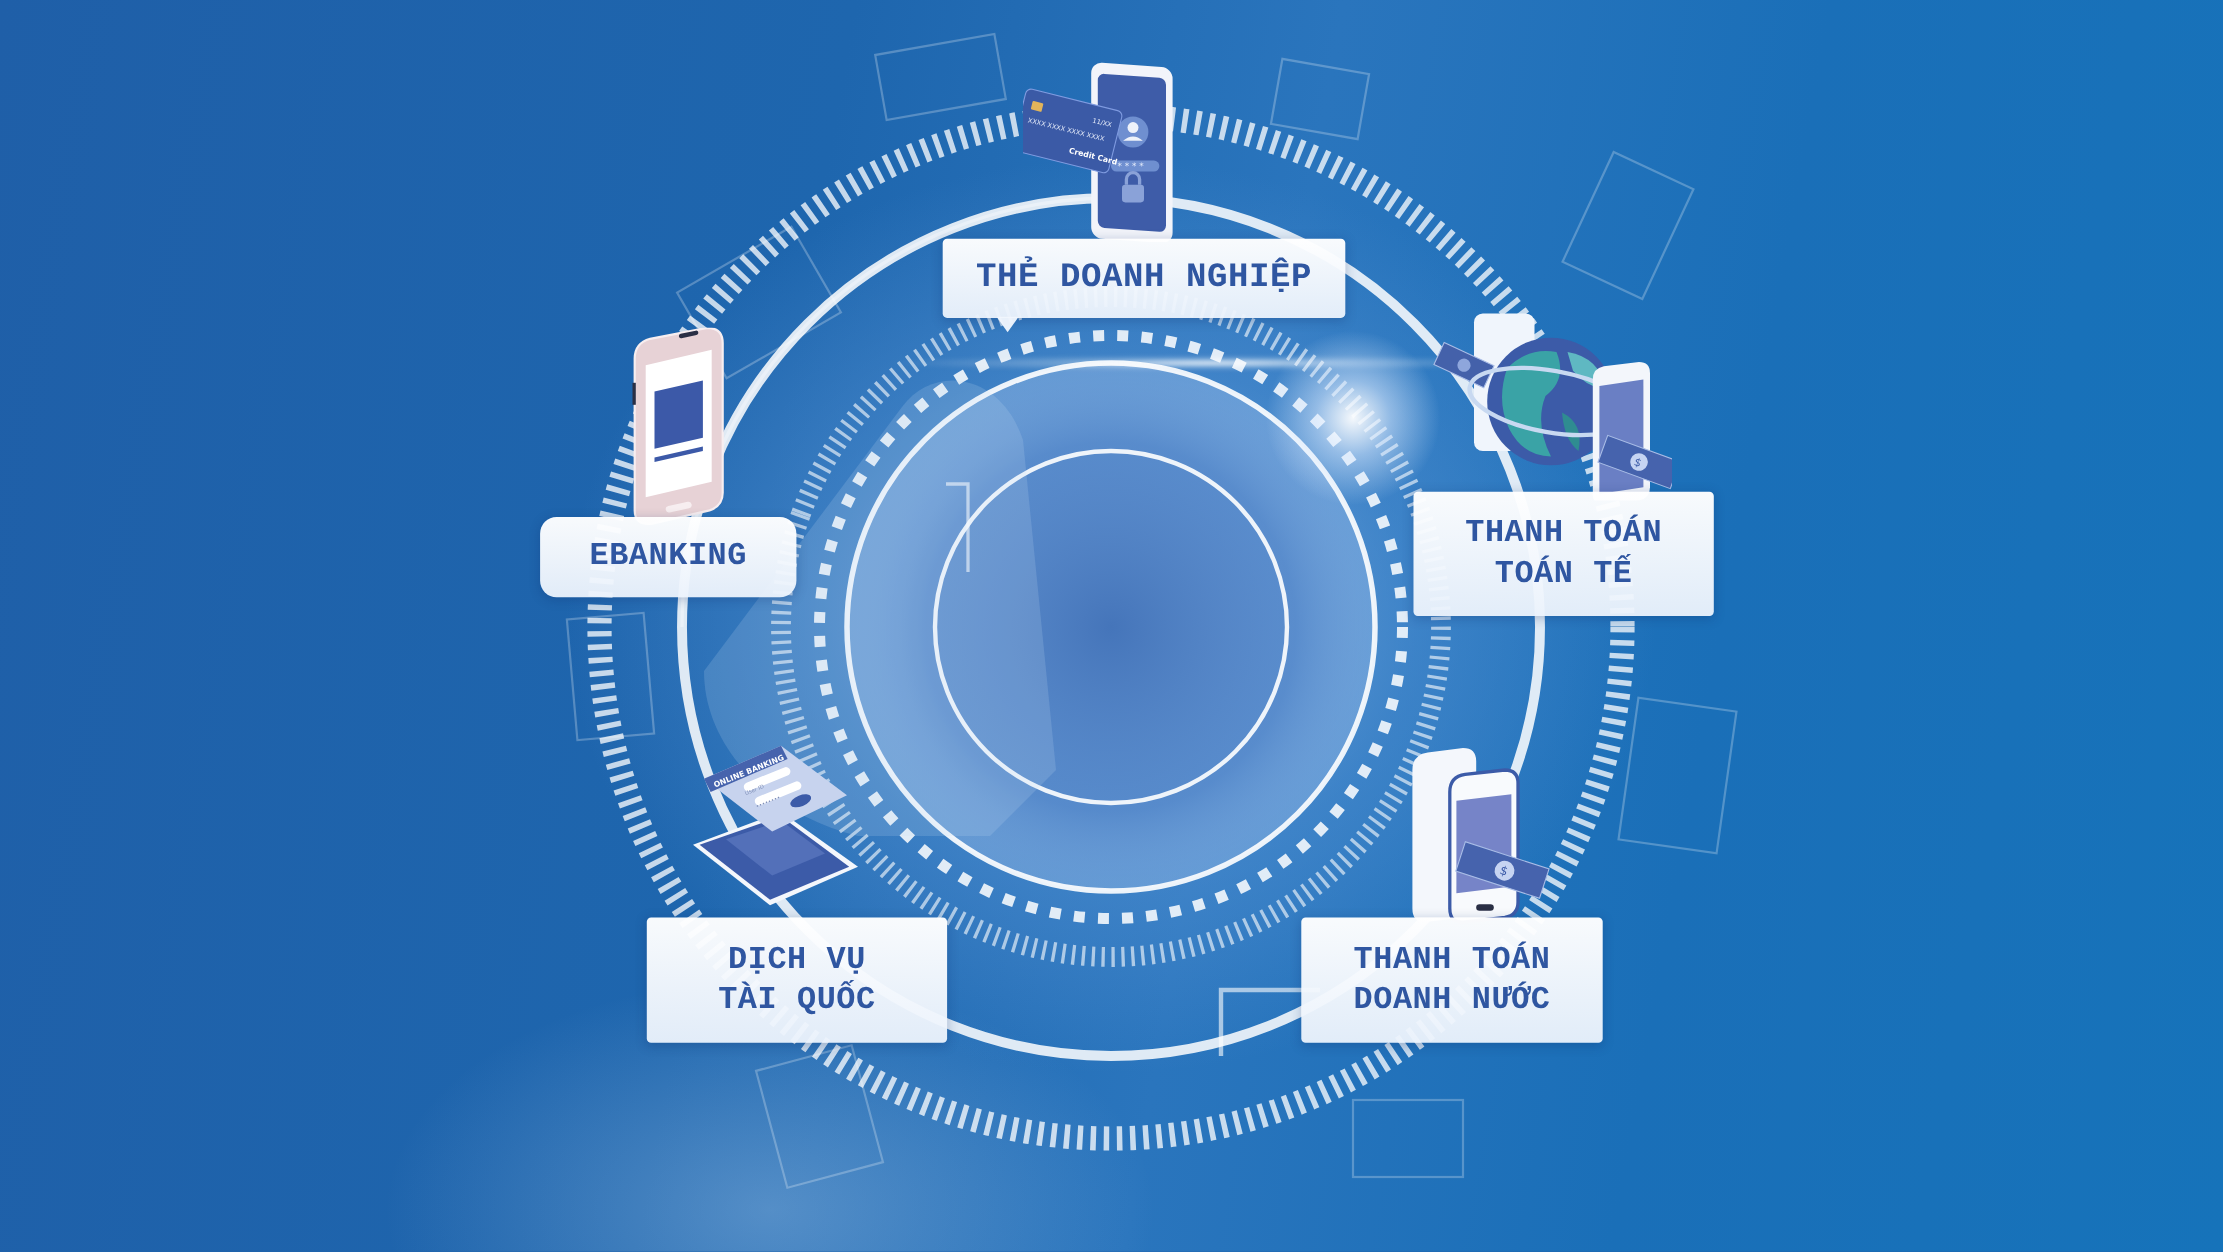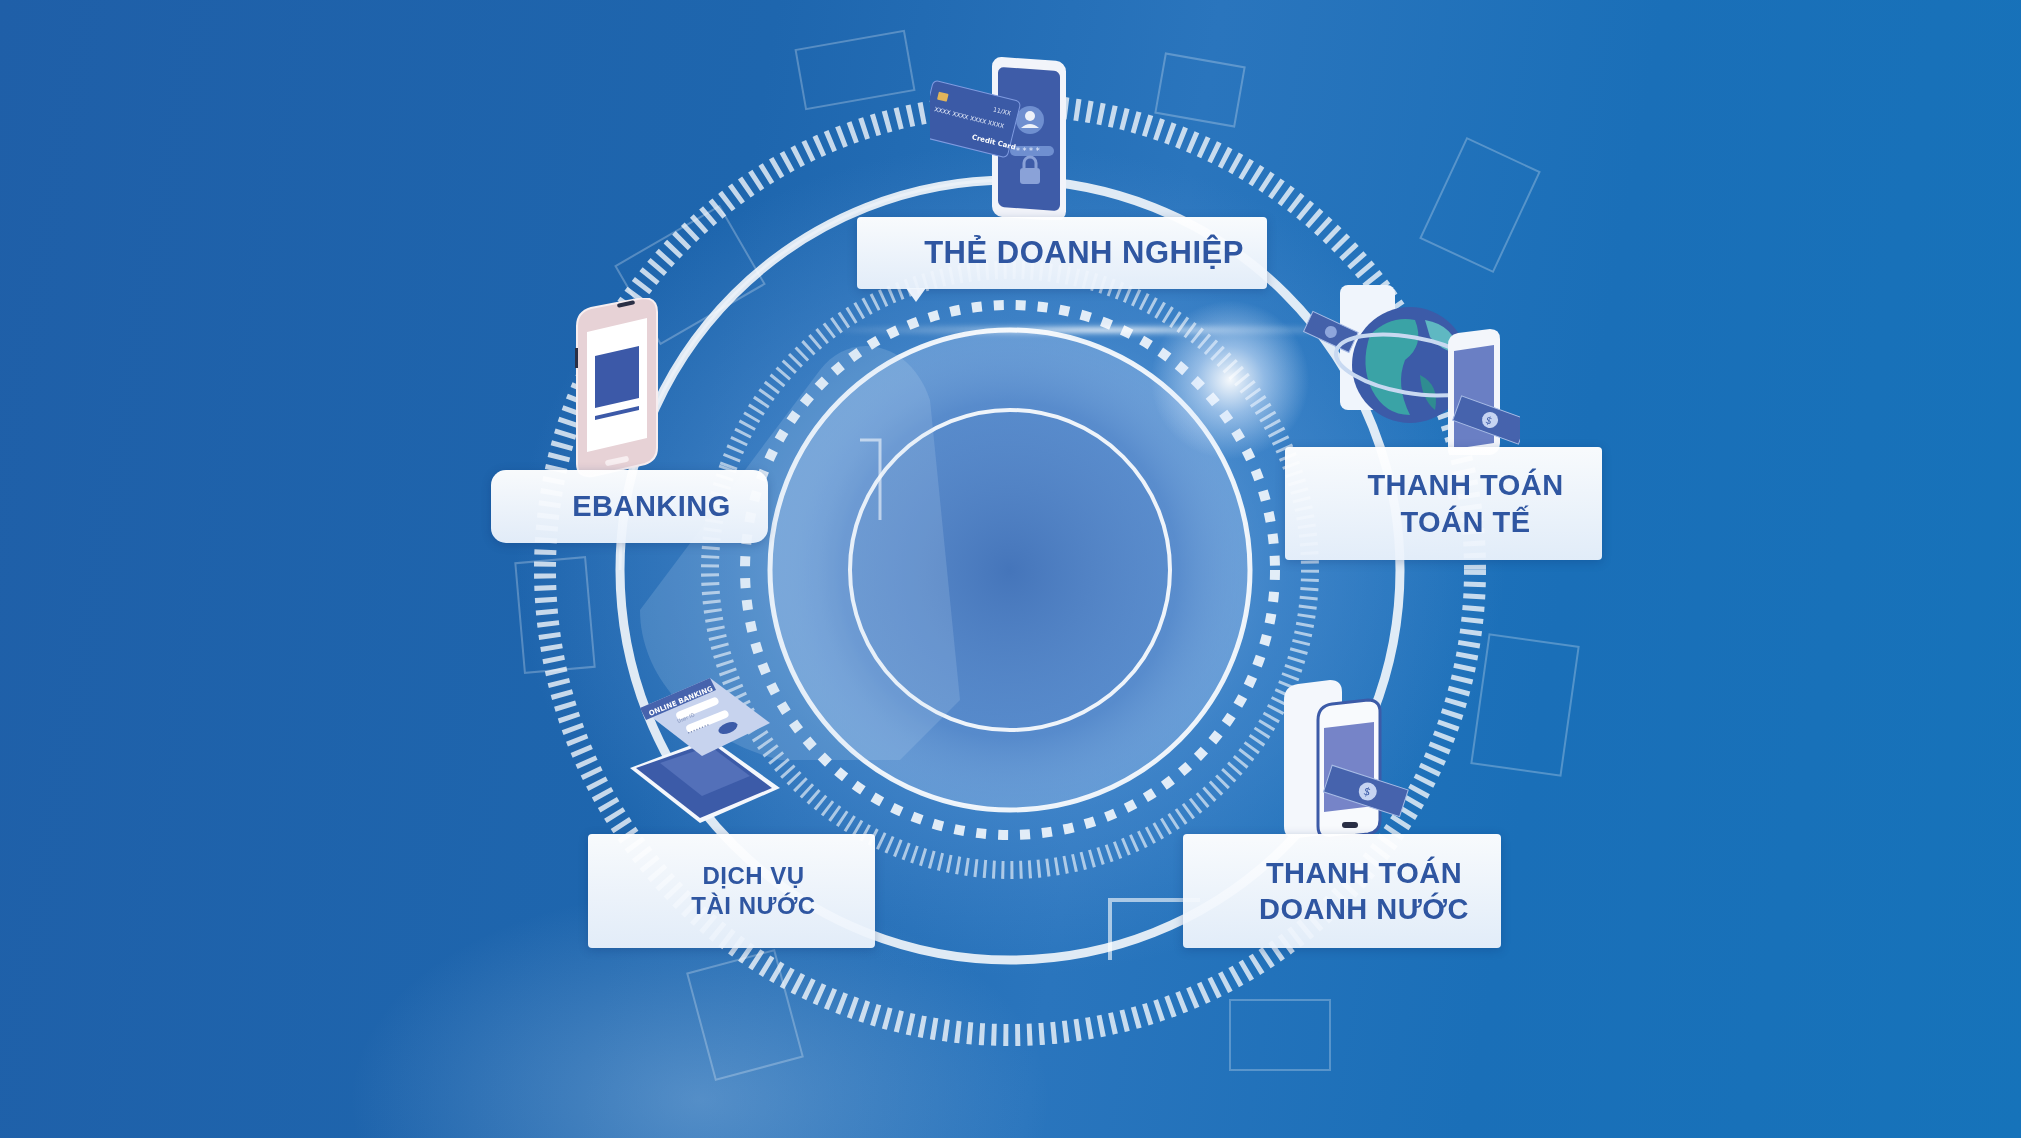--- a/index.html
+++ b/index.html
@@ -29,25 +29,24 @@
   }
   svg.hud { position: absolute; left: 0; top: 0; }
 
   .label-box {
     position: absolute;
     background: linear-gradient(180deg, rgba(255,255,255,0.97) 0%, rgba(236,243,252,0.95) 100%);
     border-radius: 4px;
     box-shadow: 0 2px 10px rgba(10,40,100,0.25);
     display: flex; align-items: center; justify-content: center; flex-direction: column;
     color: #2f56a1;
-    font-family: Liberation Sans, sans-serif;
+    font-family: Liberation Mono, monospace;
     font-weight: bold;
     text-align: center;
     letter-spacing: 0.5px;
-    padding-left: 44px;
   }
   .label-box span { display: block; line-height: 1.25; }
   .tail {
     position: absolute; width: 0; height: 0;
     border-left: 10px solid transparent; border-right: 10px solid transparent;
     border-top: 14px solid rgba(240,246,253,0.96);
   }
   .icon { position: absolute; }
 </style>
 </head>
@@ -178,22 +177,22 @@
 
   <div class="label-box" style="left:491px; top:470px; width:233px; height:73px; font-size:29px;border-radius:15px;">
     <span>EBANKING</span>
   </div>
 
   <div class="label-box" style="left:1285px; top:447px; width:273px; height:113px; font-size:29px;">
     <span>THANH TOÁN</span>
     <span>TOÁN TẾ</span>
   </div>
 
-  <div class="label-box" style="left:588px; top:834px; width:243px; height:114px; font-size:24px;">
+  <div class="label-box" style="left:588px; top:834px; width:273px; height:114px; font-size:29px;">
     <span>DỊCH VỤ</span>
-    <span>TÀI NƯỚC</span>
+    <span>TÀI QUỐC</span>
   </div>
 
   <div class="label-box" style="left:1183px; top:834px; width:274px; height:114px; font-size:29px;">
     <span>THANH TOÁN</span>
     <span>DOANH NƯỚC</span>
   </div>
 </div>
 
 </body></html>

